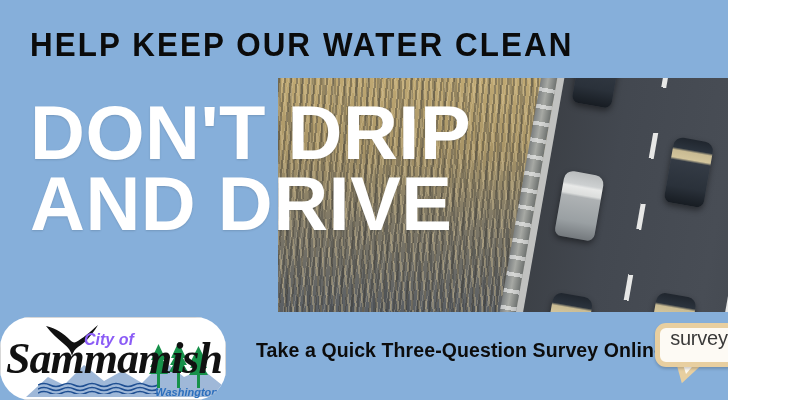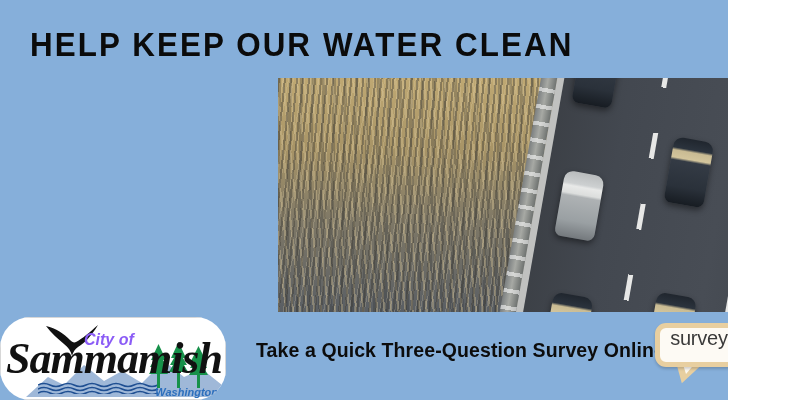--- a/index.html
+++ b/index.html
@@ -309,20 +309,22 @@
 
       <div class="car" style="left:228px; top:34px;"></div>
       <div class="car" style="left:236px; top:182px;"></div>
 
     </div>
 
     <div class="photo-fade-right"></div>
   </div>
 
   <div class="kicker">HELP KEEP OUR WATER CLEAN</div>
+  <div class="headline">DON'T DRIP
+AND DRIVE</div>
   <div class="cta">Take a Quick Three-Question Survey Online</div>
 
   <div class="survey-wrap">
     <div class="survey-tail"></div>
     <div class="survey-tail-inner"></div>
     <div class="survey-bubble">
       <span>survey</span>
     </div>
   </div>
 

